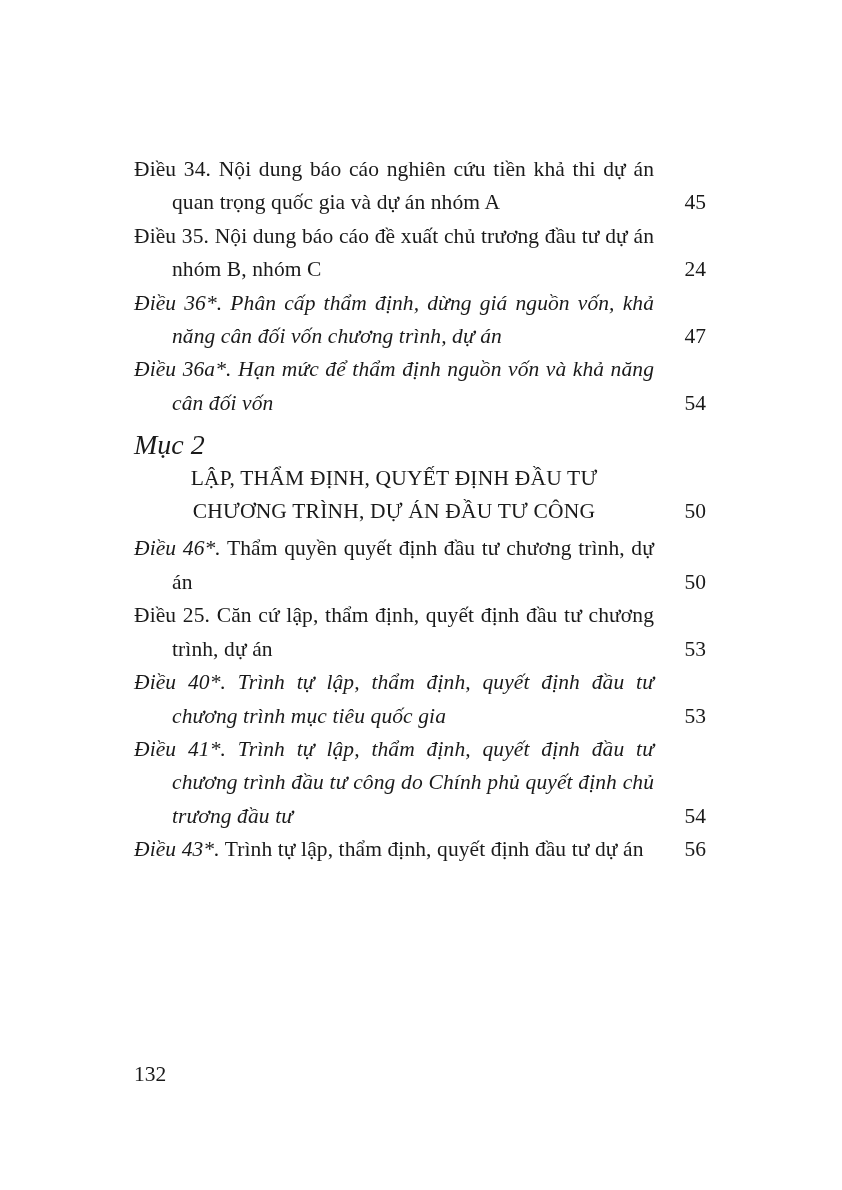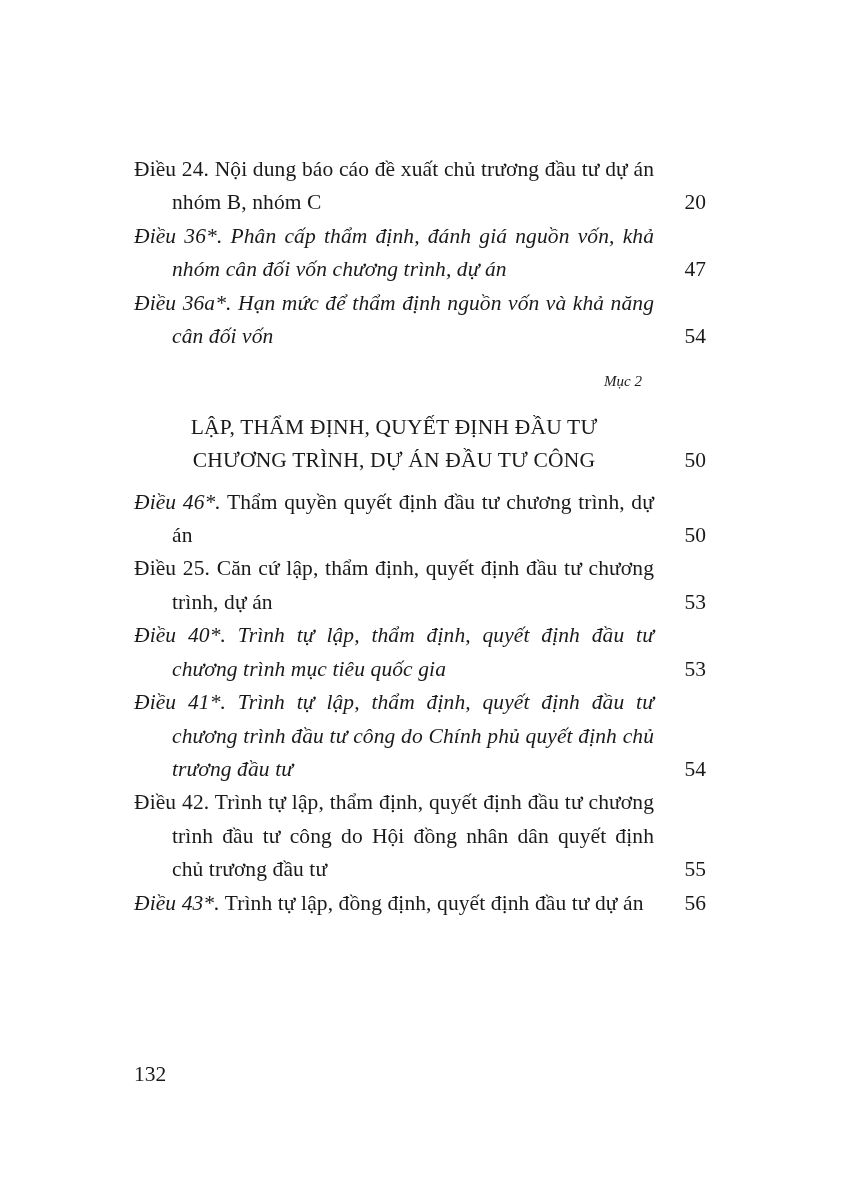--- a/index.html
+++ b/index.html
@@ -38,58 +38,63 @@
     line-height: 33.4px;
     font-style: normal;
   }
   .it { font-style: italic; margin-top: 19px; }
   .toc-section {
     position: relative;
     padding-right: 52px;
     margin: 8px 0 4px 0;
   }
   .kicker {
-    margin: 12px;
-    text-align: right;
+    margin: 0;
+    text-align: left;
     font-style: italic;
-    font-size: 15px;
+    font-size: 28px;
     line-height: 33.4px;
   }
   .section-title {
-    margin: 8px auto;
+    margin: 0 auto;
     max-width: 445px;
     text-align: center;
     font-size: 21.5px;
     line-height: 33.4px;
     letter-spacing: 0.2px;
   }
   .folio {
     position: absolute;
     left: 134px; top: 1058px;
     font-size: 21.5px;
     line-height: 33px;
     font-family: Liberation Serif, serif;
   }
 </style>
 </head>
 <body>
 
 <div class="page">
   <main class="toc">
 
+    <div class="toc-entry">
+      <p class="entry-body"><span class="label">Điều 34.</span>
+<span class="title">Nội dung báo cáo nghiên cứu tiền khả thi dự án quan trọng quốc gia và dự án nhóm A</span></p>
+      <span class="page-num">45</span>
+    </div>
 
     <div class="toc-entry">
-      <p class="entry-body"><span class="label">Điều 24.</span>
+      <p class="entry-body"><span class="label">Điều 35.</span>
 <span class="title">Nội dung báo cáo đề xuất chủ trương đầu tư dự án nhóm B, nhóm C</span></p>
-      <span class="page-num">20</span>
+      <span class="page-num">24</span>
     </div>
 
     <div class="toc-entry">
       <p class="entry-body"><span class="label it">Điều 36*.</span>
-<span class="title it">Phân cấp thẩm định, đánh giá nguồn vốn, khả nhóm cân đối vốn chương trình, dự án</span></p>
+<span class="title it">Phân cấp thẩm định, dừng giá nguồn vốn, khả năng cân đối vốn chương trình, dự án</span></p>
       <span class="page-num">47</span>
     </div>
 
     <div class="toc-entry">
       <p class="entry-body"><span class="label it">Điều 36a*.</span>
 <span class="title it">Hạn mức để thẩm định nguồn vốn và khả năng cân đối vốn</span></p>
       <span class="page-num">54</span>
     </div>
 
 
@@ -116,29 +121,24 @@
 <span class="title it">Trình tự lập, thẩm định, quyết định đầu tư chương trình mục tiêu quốc gia</span></p>
       <span class="page-num">53</span>
     </div>
 
     <div class="toc-entry">
       <p class="entry-body"><span class="label it">Điều 41*.</span>
 <span class="title it">Trình tự lập, thẩm định, quyết định đầu tư chương trình đầu tư công do Chính phủ quyết định chủ trương đầu tư</span></p>
       <span class="page-num">54</span>
     </div>
 
-    <div class="toc-entry">
-      <p class="entry-body"><span class="label">Điều 42.</span>
-<span class="title">Trình tự lập, thẩm định, quyết định đầu tư chương trình đầu tư công do Hội đồng nhân dân quyết định chủ trương đầu tư</span></p>
-      <span class="page-num">55</span>
-    </div>
 
     <div class="toc-entry">
       <p class="entry-body"><span class="label it">Điều 43*.</span>
-<span class="title">Trình tự lập, đồng định, quyết định đầu tư dự án</span></p>
+<span class="title">Trình tự lập, thẩm định, quyết định đầu tư dự án</span></p>
       <span class="page-num">56</span>
     </div>
 
   </main>
 
   <footer class="folio">
     <span>132</span>
   </footer>
 </div>
 

